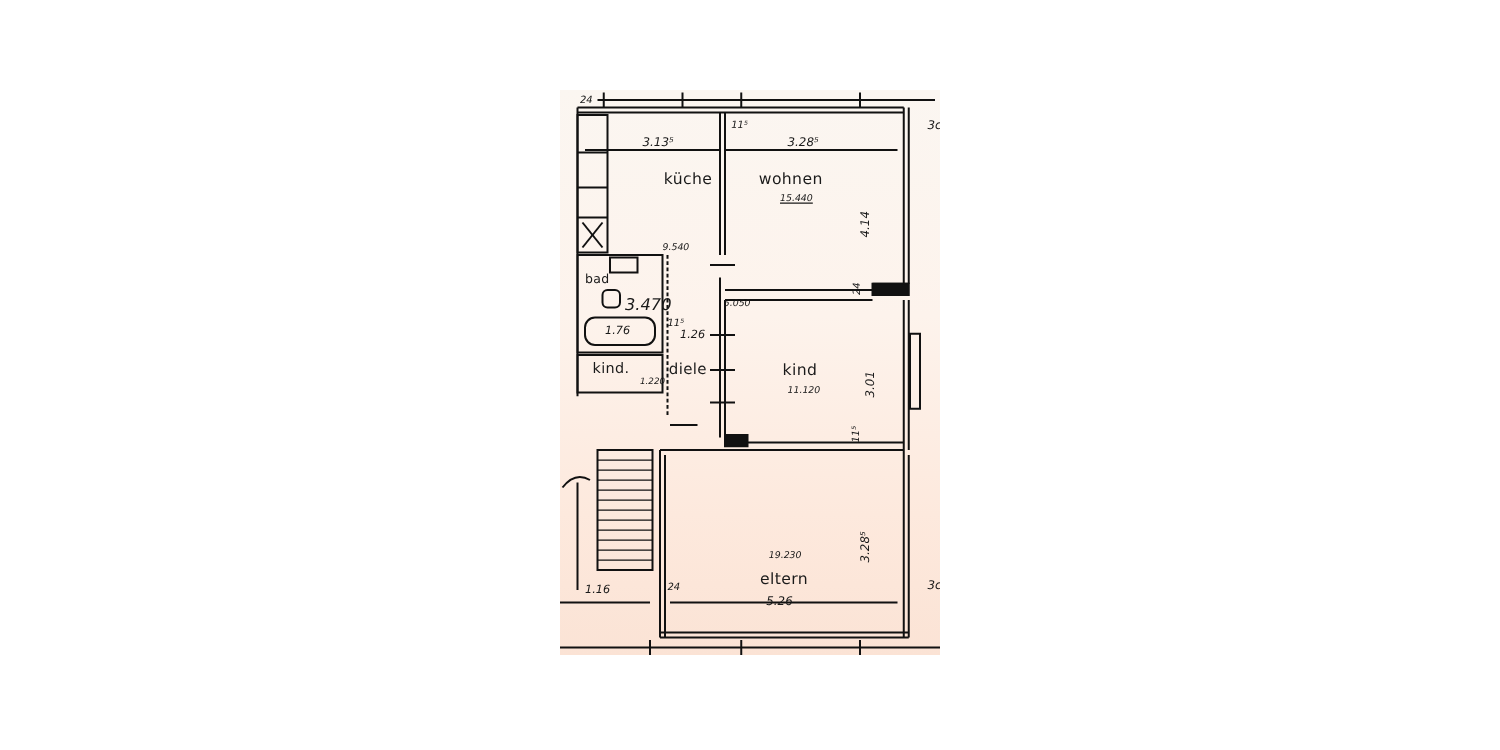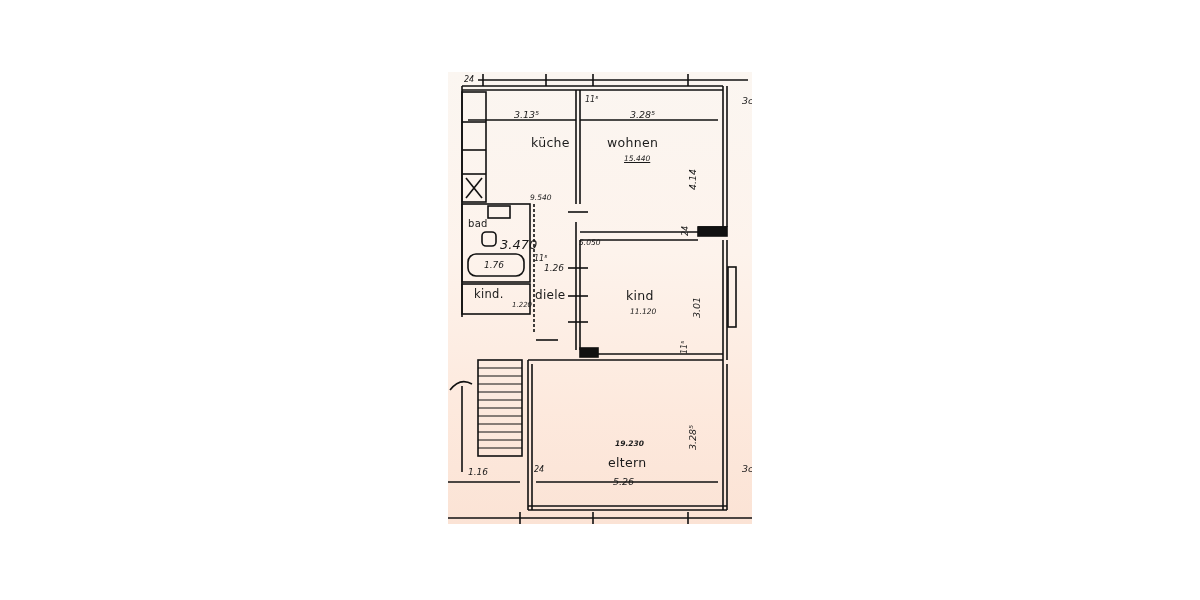--- a/index.html
+++ b/index.html
@@ -124,21 +124,21 @@
 
   <div class="lbl area" style="left:97px;top:167px;margin-left:34px;">5.050</div>
   <div class="lbl room" style="left:87px;top:217px;font-size:12px;">diele</div>
 
   <div class="lbl room" style="left:26px;top:217px;font-size:11.5px;">kind.</div>
   <div class="lbl area" style="left:32px;top:230px;font-size:7px;margin-left:32px;">1.220</div>
 
   <div class="lbl room" style="left:178px;top:218px;">kind</div>
   <div class="lbl area" style="left:182px;top:236px;">11.120</div>
 
-  <div class="lbl area" style="left:167px;top:368px;font-weight:bold;">19.230</div>
+  <div class="lbl area" style="left:167px;top:368px;">19.230</div>
   <div class="lbl room" style="left:160px;top:385px;">eltern</div>
 
   <div class="lbl dim" style="left:66px;top:38px;">3.13⁵</div>
   <div class="lbl dim" style="left:182px;top:38px;">3.28⁵</div>
   <div class="lbl dim vert" style="left:240px;top:118px;">4.14</div>
   <div class="lbl dim vert" style="left:244px;top:246px;">3.01</div>
   <div class="lbl dim vert" style="left:240px;top:378px;">3.28⁵</div>
   <div class="lbl dim" style="left:165px;top:405px;">5.26</div>
   <div class="lbl dim" style="left:36px;top:189px;font-size:9px;">1.76</div>
   <div class="lbl dim" style="left:96px;top:192px;font-size:9px;">1.26</div>

